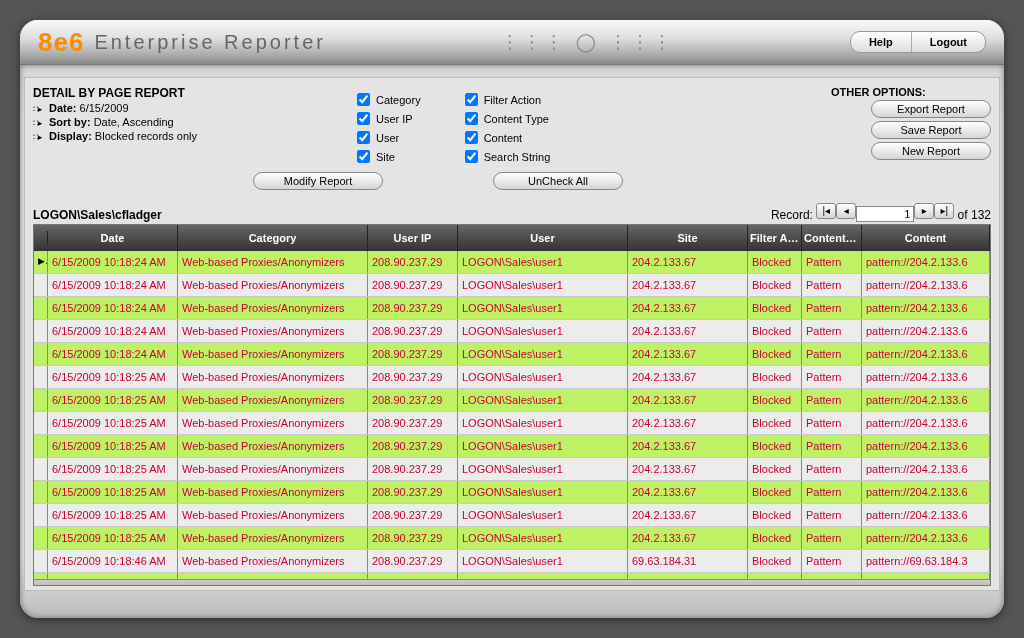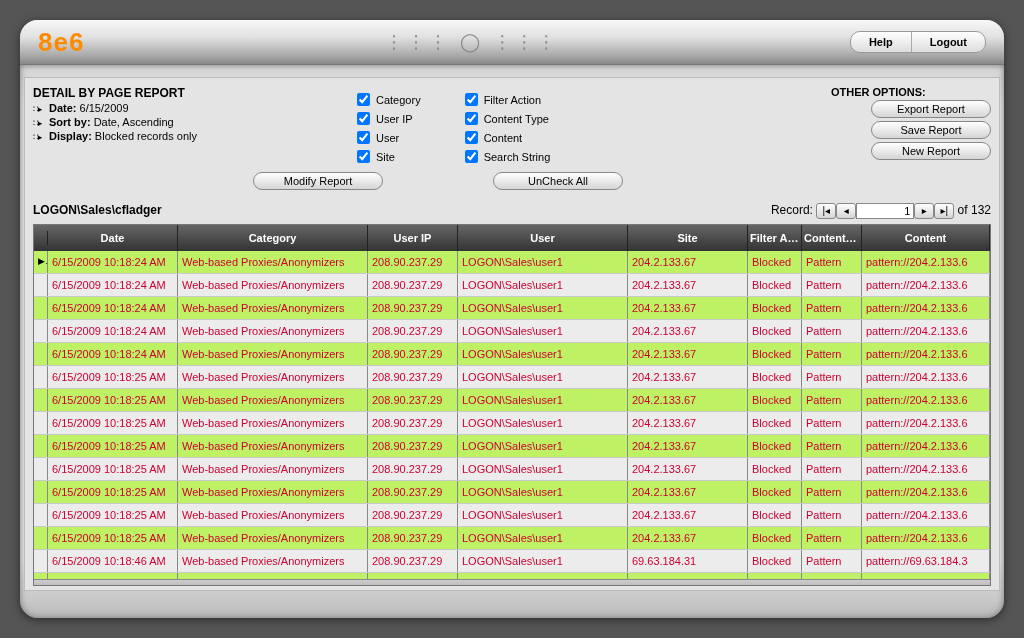--- a/index.html
+++ b/index.html
@@ -101,21 +101,21 @@
     padding: 2px 10px;
     font-size: 11px;
     cursor: pointer;
     min-width: 120px;
     margin-bottom: 3px;
   }
   .midbuttons { margin-top:6px; display:flex; gap:110px; margin-left:220px;}
   .midbuttons .prettybtn { min-width:130px; }
 
   .logon-row {
-    display:flex; align-items:flex-start; margin-top:10px; font-size:12px;
+    display:flex; align-items:flex-end; margin-top:10px; font-size:12px;
   }
   .logon-row .spacer { flex:1; }
   .navbtn { min-width:20px; padding:0 4px; border-radius:3px; font-size:10px; line-height:14px;}
   .recinput { width:50px; text-align:right; font-size:11px; border:1px solid #888; padding:1px 3px;}
 
   .grid {
     margin-top:2px;
     border:1px solid #777;
     background:#bef264;
     height: 360px;
@@ -167,20 +167,21 @@
   }
   .hscroll .arrow{width:14px;text-align:center;font-size:9px;}
 </style>
 </head>
 <body>
 
 <div class="app-frame">
 
   <div class="titlebar">
     <span class="logo-8e6">8e6</span>
+    <span class="product-name">Enterprise Reporter</span>
     <span class="orb">⋮⋮⋮ ◯ ⋮⋮⋮</span>
     <div class="top-buttons">
       <button>Help</button>
       <button>Logout</button>
     </div>
   </div>
 
   <div class="panel">
     <div class="report-header">
       <div class="report-info">

